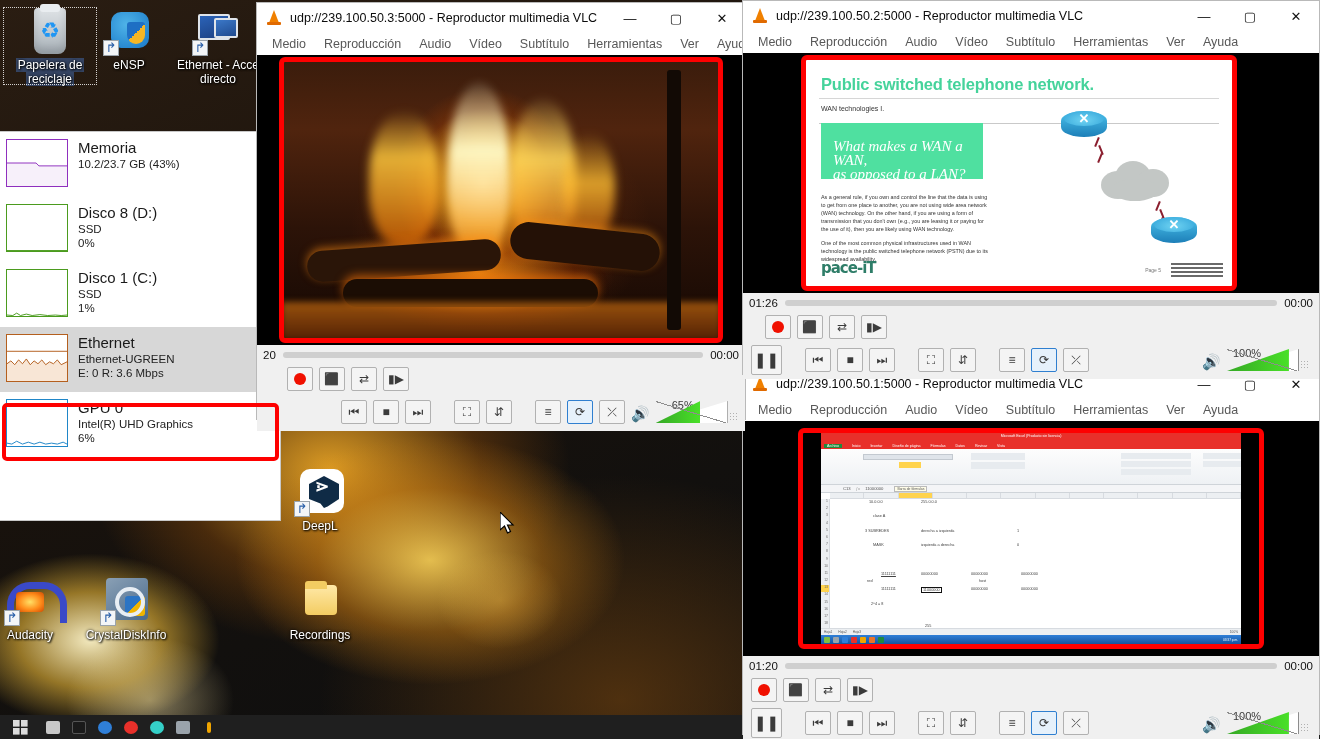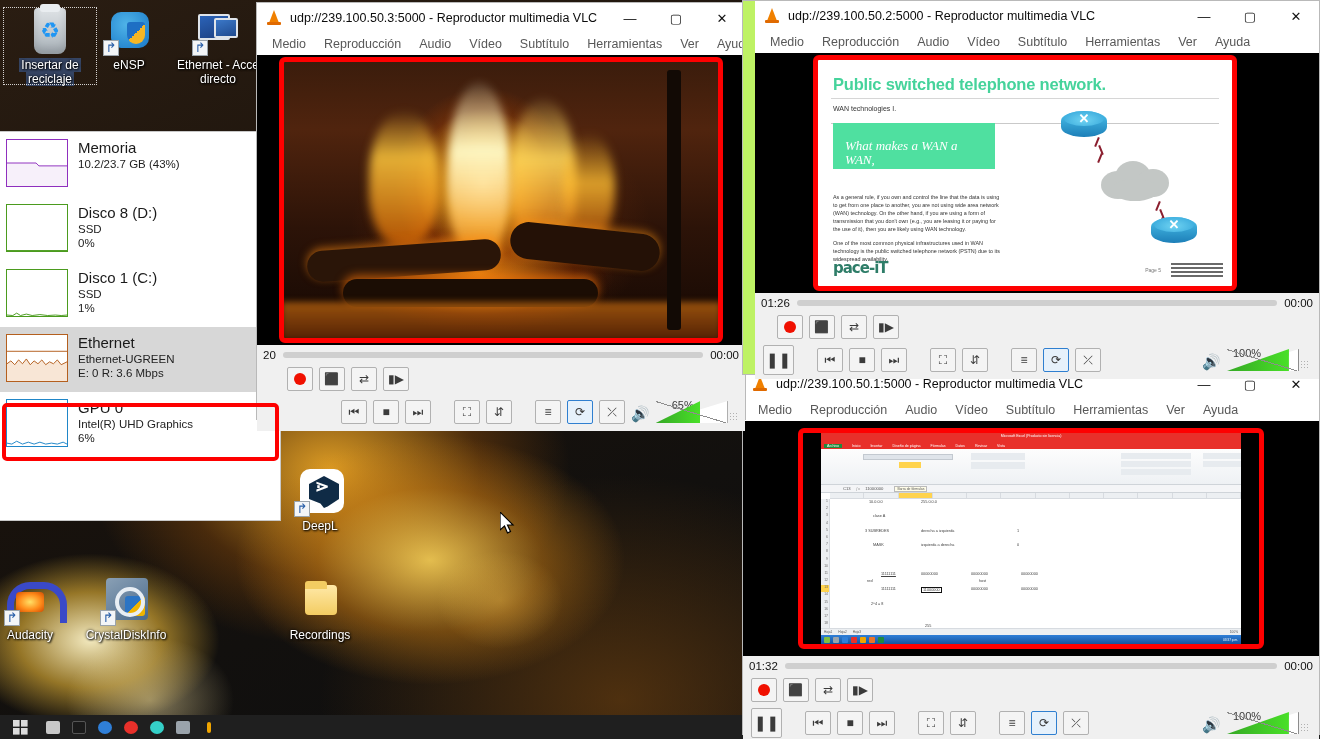--- a/index.html
+++ b/index.html
@@ -110,21 +110,21 @@
   .tm-txt { min-width: 0; }
   .tm-title { font-size: 15px; color:#1a1a1a; line-height:18px; }
   .tm-sub { font-size: 11.5px; color:#222; line-height:14px; }
   
   #eth-highlight {
     position:absolute; left:2px; top:403px; width:277px; height:58px;
     border: 4px solid #fe0000; border-radius: 5px; pointer-events:none; z-index: 6;
   }
 
   
-  .vlc { position: absolute; background:#bef264; border:1px solid #b9b9b9; }
+  .vlc { position: absolute; background:#404040; border:1px solid #b9b9b9; }
   .vlc-title {
     height: 30px; background:#ffffff; display:flex; align-items:center;
     padding-left: 10px; position:relative;
   }
   .vlc-cone {
     width:14px; height:16px; margin-right:9px; position:relative; flex:none;
   }
   .vlc-cone:before {
     content:""; position:absolute; left:2px; top:0; width:0; height:0;
     border-left:5px solid transparent; border-right:5px solid transparent; border-bottom:13px solid #f08000;
@@ -177,22 +177,22 @@
     background-image: radial-gradient(#b0b0b0 1px, transparent 1px);
     background-size: 3px 3px; }
 
   
   .slide { position:absolute; inset:0; background:#fff; overflow:hidden; }
   .slide-h1 { color:#45d39b; font-weight:bold; font-size:16.5px; margin: 16px 0 0 16px; letter-spacing:-.2px; }
   .slide-sub { font-size:7px; color:#333; margin: 6px 0 0 16px; }
   .slide-rule { height:1px; background:#d6d6d6; margin: 4px 14px 0 14px; }
   .slide-rule2 { height:1px; background:#c9c9c9; margin: 11px 14px 0 14px; }
   .slide-green {
-    position:absolute; left:16px; top:64px; width:162px; height:46px; background:#4fe0a0;
-    color:#fff; font-style:italic; font-size:13px; line-height:14px; padding:16px 10px 0 12px;
+    position:absolute; left:16px; top:64px; width:162px; height:56px; background:#4fe0a0;
+    color:#fff; font-style:italic; font-size:15px; line-height:14px; padding:16px 10px 0 12px;
     font-family:"Liberation Serif", serif;
   }
   .slide-body { position:absolute; left:16px; top:134px; width:170px; font-size:5.4px; line-height:8px; color:#333; }
   .slide-body p { margin-bottom: 6px; }
   .slide-logo { position:absolute; left:16px; bottom:10px; font-size:15px; font-weight:bold; color:#2e7d68;
     font-family:"DejaVu Sans", sans-serif; letter-spacing:-1px; }
   .slide-page { position:absolute; right:72px; bottom:14px; font-size:5px; color:#777; }
   .slide-brand { position:absolute; right:10px; bottom:10px; width:52px; height:14px;
     background: repeating-linear-gradient(180deg,#444 0 2px, transparent 2px 4px); opacity:.8; }
   .diagram { position:absolute; right:14px; top:48px; width:180px; height:140px; }
@@ -245,21 +245,21 @@
 <body>
 
 <div id="screen">
 
   <div id="wallpaper"></div>
 
   <div class="dicon selected" style="left:2px; top:6px;">
     <div class="glyph">
         <div class="ic-bin" style="position:absolute;inset:2px 8px 0 8px;"></div>
       </div>
-    <div><span class="lbl">Insertar de</span></div>
+    <div><span class="lbl">Papelera de</span></div>
     <div><span class="lbl">reciclaje</span></div>
   </div>
 
   <div class="dicon" style="left:81px; top:6px;">
     <div class="glyph">
       <div class="ic-ensp" style="position:absolute;left:6px;top:6px;width:38px;height:36px;"></div>
       <span class="sc"></span>
     </div>
     <div><span class="lbl">eNSP</span></div>
   </div>
@@ -513,21 +513,21 @@
               <b style="background:#e8732a"></b>
             <b style="background:#1f8a3c"></b>
             <span style="margin-left:auto;color:#fff;font-size:3.2px;padding-right:3px;">03:37 p.m.</span>
           </div>
         </div>
       </div>
       <div class="redbox" style="left:55px; top:7px; right:55px; bottom:7px;"></div>
     </div>
     <div class="vlc-ctl">
       <div class="seek-row">
-        <span class="seek-time">01:32</span>
+        <span class="seek-time">01:20</span>
         <span class="seek-bar"></span>
         <span class="seek-time">00:00</span>
       </div>
       <div class="btn-rows">
         <div class="btn-line" style="margin-bottom:6px;">
           <span class="vbtn">
               <i class="rec-dot"></i>
             </span>
           <span class="vbtn">⬛</span>
           <span class="vbtn">⇄</span>
@@ -652,21 +652,21 @@
                 <span class="tri-fill" style="width:62%"></span>
                 <span class="tri-line"></span>
             </span>
             <span class="grip"></span>
           </span>
         </div>
       </div>
     </div>
   </div>
 
-  <div class="vlc" style="left:742px; top:0px; width:578px; height:375px; z-index:4;padding-left:12px;">
+  <div class="vlc" style="left:742px; top:0px; width:578px; height:375px; z-index:4;">
     <div class="vlc-title">
       <span class="vlc-cone"></span>
       <span class="vlc-titletext">udp://239.100.50.2:5000 - Reproductor multimedia VLC</span>
       <span class="wbtns">
         <span class="wbtn">—</span>
         <span class="wbtn">▢</span>
         <span class="wbtn close">✕</span>
       </span>
     </div>
     <div class="vlc-menu">

